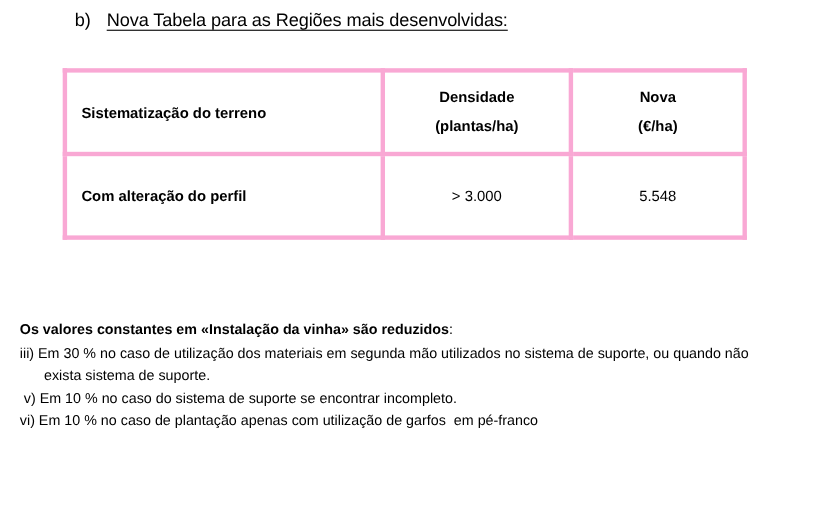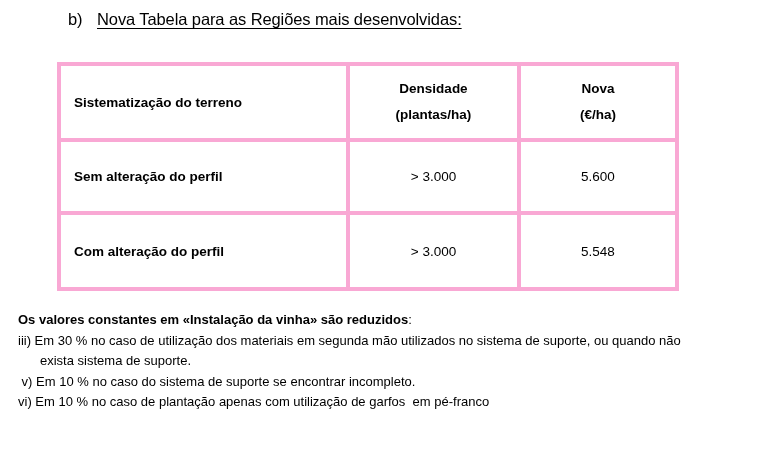--- a/index.html
+++ b/index.html
@@ -70,21 +70,20 @@
     .row-label {
       font-weight: bold;
     }
     .notes {
       position: absolute;
       left: 18px;
       top: 290px;
       font-size: 13px;
       line-height: 20.5px;
       white-space: nowrap;
-      margin-top: 20px;
     }
     .notes .intro-bold {
       font-weight: bold;
     }
     .notes .item {
       display: block;
     }
     .notes .indent {
       padding-left: 22px;
     }
@@ -109,25 +108,20 @@
     </th>
     <th class="cell-center">
       <span class="hdr-line">Densidade</span>
       <span class="hdr-line">(plantas/ha)</span>
     </th>
     <th class="cell-center">
       <span class="hdr-line">Nova</span>
       <span class="hdr-line">(€/ha)</span>
     </th>
   </tr>
-  <tr class="body-row-1">
-    <td class="cell-left row-label">Sem alteração do perfil</td>
-    <td class="cell-center">&gt; 3.000</td>
-    <td class="cell-center">5.600</td>
-  </tr>
   <tr class="body-row-2">
     <td class="cell-left row-label">Com alteração do perfil</td>
     <td class="cell-center">&gt; 3.000</td>
     <td class="cell-center">5.548</td>
   </tr>
 </tbody>
   </table>
 
 <div class="notes">
   <span class="item"><span class="intro-bold">Os valores constantes em «Instalação da vinha» são reduzidos</span><span>:</span></span>

